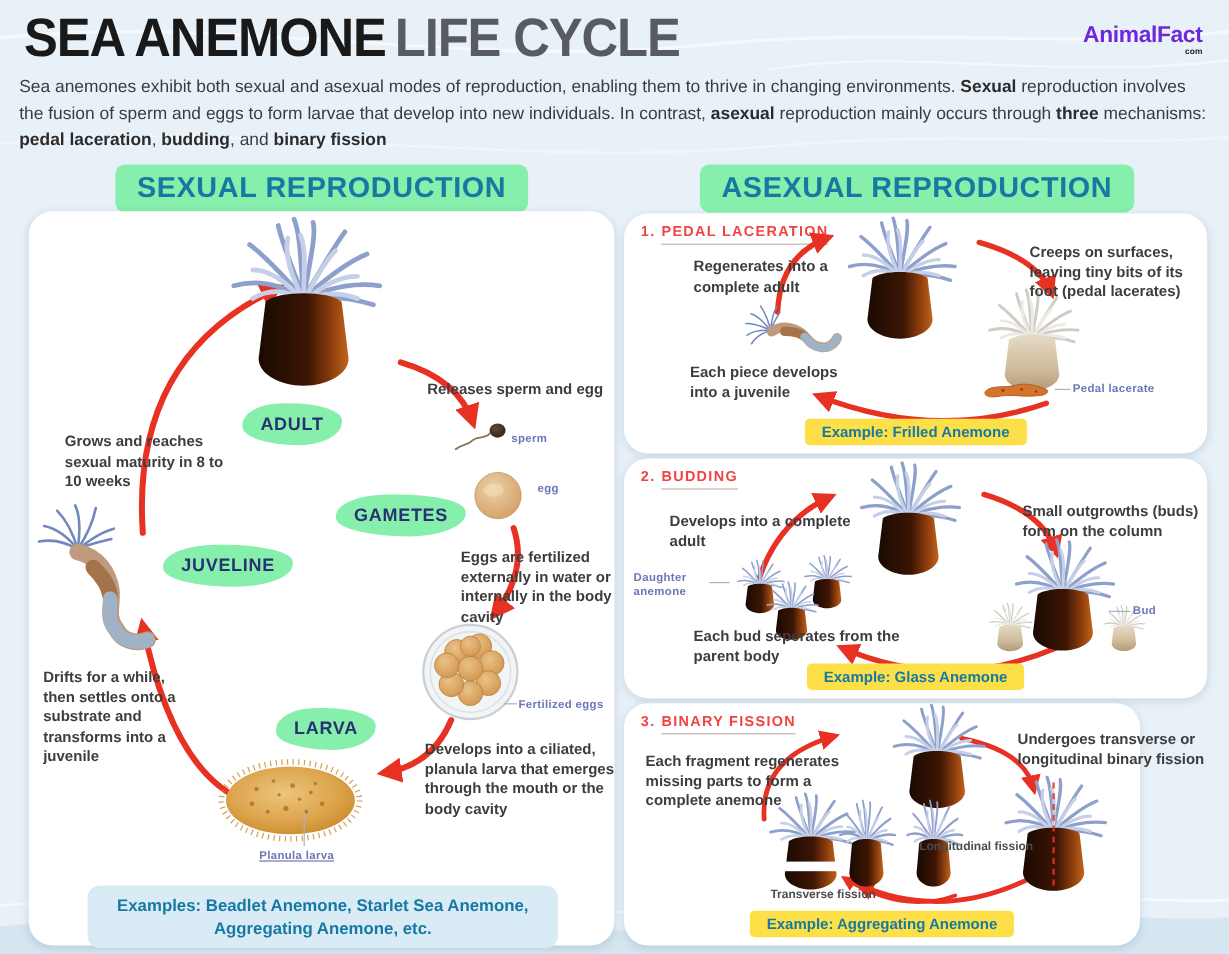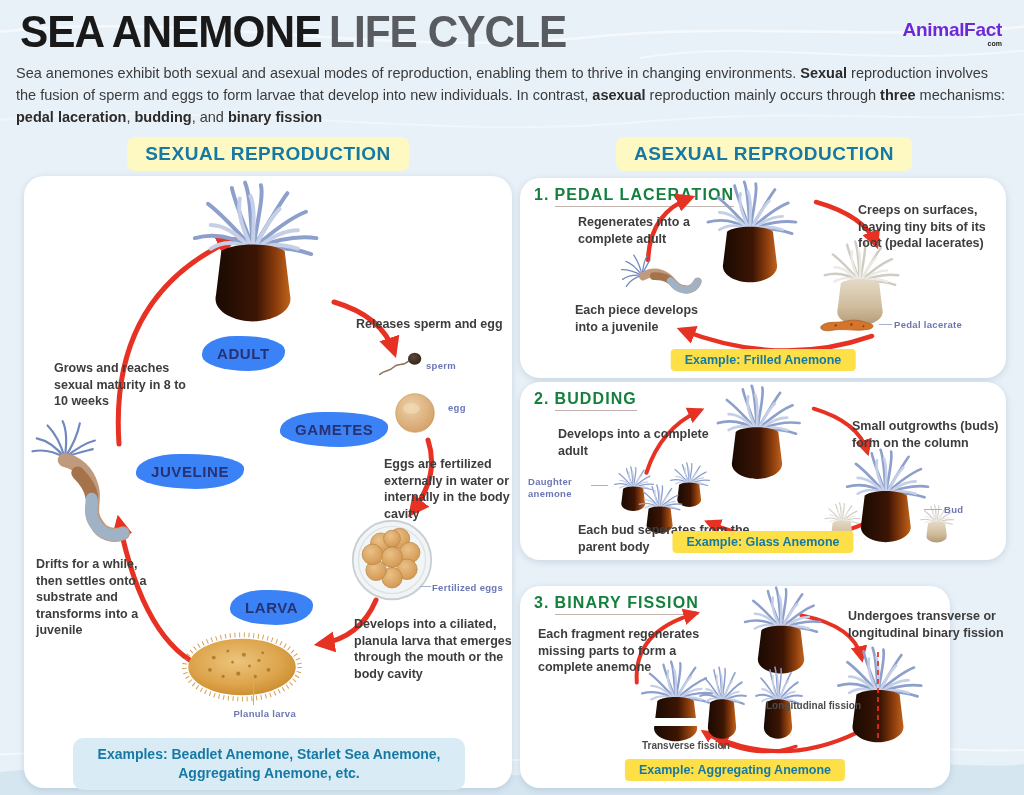--- a/index.html
+++ b/index.html
@@ -13,66 +13,66 @@
   .title { position:absolute; left:20px; top:6px; white-space:nowrap; transform:scaleX(.94); transform-origin:left top; }
   .title .t1 { font-size:45px; font-weight:bold; letter-spacing:-1px; color:#191919; }
   .title .t2 { font-size:45px; font-weight:bold; letter-spacing:-1px; color:#585c60; margin-left:8px; }
   .logo { position:absolute; right:22px; top:20px; text-align:right; line-height:1; }
   .logo .lg1 { font-size:19px; font-weight:bold; color:#6d28d9; letter-spacing:-.3px; }
   .logo .lg2 { display:block; font-size:7px; font-weight:bold; color:#222; margin-top:1px; }
   .intro { position:absolute; left:16px; top:62px; width:996px; font-size:14.5px; line-height:1.52; color:#3b3b3b; font-weight:500; }
   .intro .b { font-weight:bold; color:#2b2b2b; }
 
   
-  .colhead { position:absolute; top:137px; transform:translateX(-50%); background:#fef9c3; color:#1779a3;
-             font-size:19px; font-weight:bold; letter-spacing:.5px; padding:6px 18px; border-radius:8px; white-space:nowrap; }
+  .colhead { position:absolute; top:137px; transform:translateX(-50%); background:#86efac; color:#1779a3;
+             font-size:24px; font-weight:bold; letter-spacing:.5px; padding:6px 18px; border-radius:8px; white-space:nowrap; }
   .ch-sex { left:268px; }
   .ch-asex { left:764px; }
 
   
   .panel { position:absolute; background:#ffffff; border-radius:20px; box-shadow:0 2px 7px rgba(110,145,170,.28); }
   .panel-left { left:24px; top:176px; width:488px; height:612px; }
   .panel-1 { left:520px; top:178px; width:486px; height:200px; }
-  .panel-2 { left:520px; top:382px; width:486px; height:178px; }
+  .panel-2 { left:520px; top:382px; width:486px; height:200px; }
   .panel-3 { left:520px; top:586px; width:430px; height:202px; }
   .arrows { position:absolute; inset:0; width:100%; height:100%; pointer-events:none; }
   .art { position:absolute; overflow:visible; }
 
   
-  .stage { position:absolute; background:#3b82f6; color:#283272; font-weight:bold; font-size:15px; letter-spacing:.6px;
+  .stage { position:absolute; background:#86efac; color:#283272; font-weight:bold; font-size:15px; letter-spacing:.6px;
            padding:9px 15px; white-space:nowrap; border-radius:46% 60% 50% 64% / 58% 46% 62% 50%; }
   .st-adult    { left:178px; top:160px; }
   .st-gametes  { left:256px; top:236px; }
   .st-embryo   { left:250px; top:334px; }
   .st-larva    { left:206px; top:414px; }
   .st-juvenile { left:112px; top:278px; }
 
   .note { position:absolute; font-size:12.5px; font-weight:600; color:#3d3d3d; line-height:1.32; }
   .n-grows    { left:30px;  top:140px; width:140px;margin-top:44px; }
   .n-releases { left:332px; top:140px; width:160px; }
   .n-fert     { left:360px; top:280px; width:145px; }
   .n-dev      { left:330px; top:440px; width:168px; }
   .n-drifts   { left:12px;  top:380px; width:118px; }
 
   .slabel { position:absolute; font-size:9.5px; font-weight:600; color:#6b77b5; letter-spacing:.3px; line-height:1.25; }
   .sl-sperm { left:402px; top:184px; }
   .sl-egg   { left:424px; top:226px; }
   .sl-feggs { left:408px; top:406px; }
-  .sl-plan  { left:192px; top:532px; width:80px; text-align:right; }
+  .sl-plan  { left:192px; top:532px; width:80px; text-align:left;text-decoration:underline; }
   .flabel { position:absolute; font-size:10px; font-weight:600; color:#4c4c4c; line-height:1.5; }
 
   .leader { position:absolute; background:#a9b1c6; }
 
   .exbox { position:absolute; left:49px; top:562px; width:392px; background:#d9ecf6; color:#1779a3;
            font-size:14px; font-weight:bold; text-align:center; line-height:1.35; padding:7px 12px; border-radius:10px; }
   .badge { position:absolute; bottom:7px; left:50%; transform:translateX(-50%); background:#fde047; color:#1779a3;
            font-size:12.5px; font-weight:bold; padding:4px 14px; border-radius:4px; white-space:nowrap; }
 
   
-  .phead { position:absolute; left:14px; top:8px; font-size:16px; font-weight:bold; color:#15803d; letter-spacing:1.1px; white-space:nowrap; }
+  .phead { position:absolute; left:14px; top:8px; font-size:12px; font-weight:bold; color:#ef4444; letter-spacing:1.1px; white-space:nowrap; }
   .phead .num { margin-right:5px; }
   .phead .ttl { border-bottom:1.5px solid #c3b4b0; padding-bottom:3px; }
 
   
   .p1-adult { left:172px; top:2px;  width:116px; height:110px; }
   .p1-juv   { left:86px;  top:56px; width:124px; height:82px; }
   .p1-pale  { left:292px; top:62px; width:96px;  height:94px; }
   .p1-lac   { left:296px; top:137px; width:62px; height:19px; }
   .p1-n1 { left:58px;  top:36px;  width:140px; }
   .p1-n2 { left:338px; top:24px;  width:146px; }

